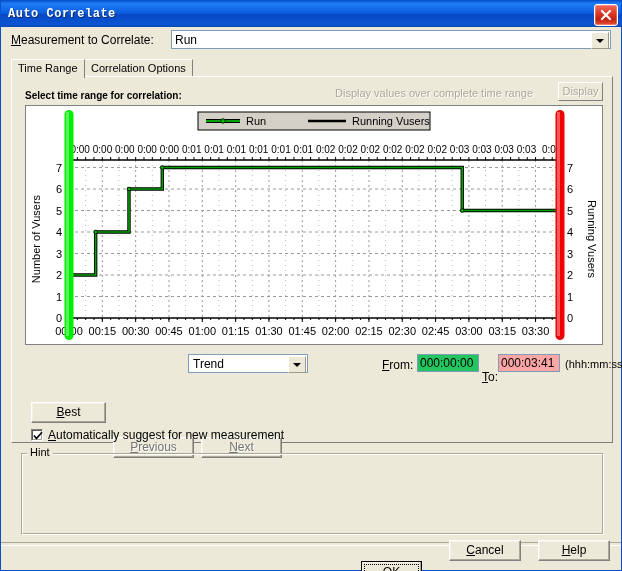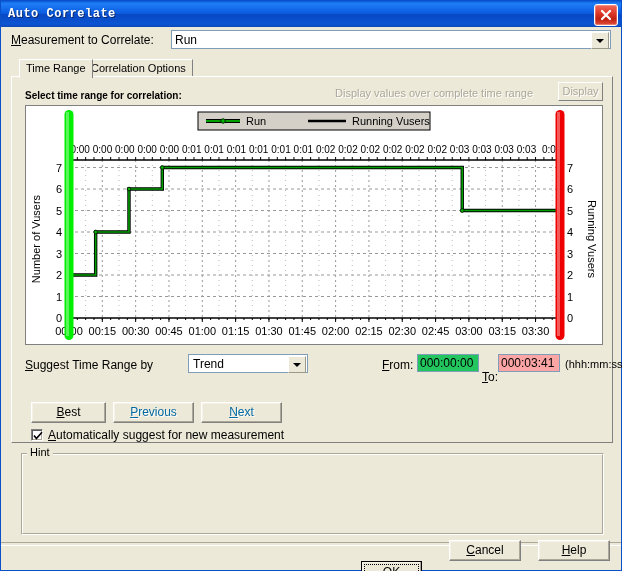--- a/index.html
+++ b/index.html
@@ -56,21 +56,21 @@
   }
   
   #tabstrip{position:absolute;left:10px;top:58px;width:600px;height:18px;}
   .tab{
     position:absolute;top:0;height:18px;box-sizing:border-box;
     background:#ECE9D8;border:1px solid #fff;
     border-right-color:#808080;border-bottom:none;
     padding:2px 6px 0 6px;font-size:11px;
   }
   .tab.active{background:#ECE9D8;z-index:3;height:19px;}
-  #tab-time{left:0;margin-left:8px;}
+  #tab-time{left:0;}
   #tab-corr{left:73px;}
   
   #panel{
     position:absolute;left:10px;top:75px;width:602px;height:367px;
     box-sizing:border-box;
     border:1px solid #fff;border-right-color:#808080;border-bottom-color:#808080;
     background:#ECE9D8;
   }
   #panel-inner{
     position:absolute;left:0;top:0;right:1px;bottom:1px;
@@ -112,21 +112,21 @@
   }
   #fmt-label{position:absolute;left:552px;top:280px;font-size:11px;}
   
   .xbtn{
     position:absolute;height:21px;box-sizing:border-box;
     background:#ECE9D8;
     border:1px solid #fff;border-right-color:#808080;border-bottom-color:#808080;
     box-shadow:inset -1px -1px 0 #ACA899, inset 1px 1px 0 #F5F3E9;
     font-size:12px;text-align:center;line-height:19px;cursor:pointer;
   }
-  .xbtn.disabled{color:#0369a1;text-shadow:1px 1px 0 #fff;cursor:default;}
+  .xbtn.disabled{color:#737373;text-shadow:1px 1px 0 #fff;cursor:default;margin-top:35px;}
   #best-btn{left:18px;top:324px;width:75px;}
   #prev-btn{left:100px;top:324px;width:81px;}
   #next-btn{left:188px;top:324px;width:81px;}
   
   #auto-row{position:absolute;left:18px;top:350px;height:14px;}
   #auto-box{
     position:absolute;left:0;top:1px;width:12px;height:12px;
     background:#fff;box-sizing:border-box;
     border:1px solid #808080;border-right-color:#fff;border-bottom-color:#fff;
     box-shadow:inset 1px 1px 0 #5a5a5a, inset -1px -1px 0 #ACA899;
@@ -465,21 +465,20 @@
               <rect x="38.5" y="4" width="9" height="230" rx="4.5" ry="4.5" fill="#00EE00"></rect>
               <rect x="40" y="6" width="3" height="224" fill="rgba(255,255,255,.35)"></rect>
             </g>
             <g>
               <rect x="529.5" y="4" width="9" height="230" rx="4.5" ry="4.5" fill="#EE0000"></rect>
               <rect x="531" y="6" width="3" height="224" fill="rgba(255,255,255,.35)"></rect>
             </g>
           </svg>
     </div>
 
-    <span id="suggest-label"><span class="u">S</span>uggest Time Range by</span>
     <div id="suggest-combo">
       <span id="suggest-value">Trend</span>
       <div class="combo-arrow">
             <i></i>
           </div>
     </div>
 
     <span id="from-label"><span class="u">F</span>rom:</span>
     <div id="from-field">
       <span>000:00:00</span>

